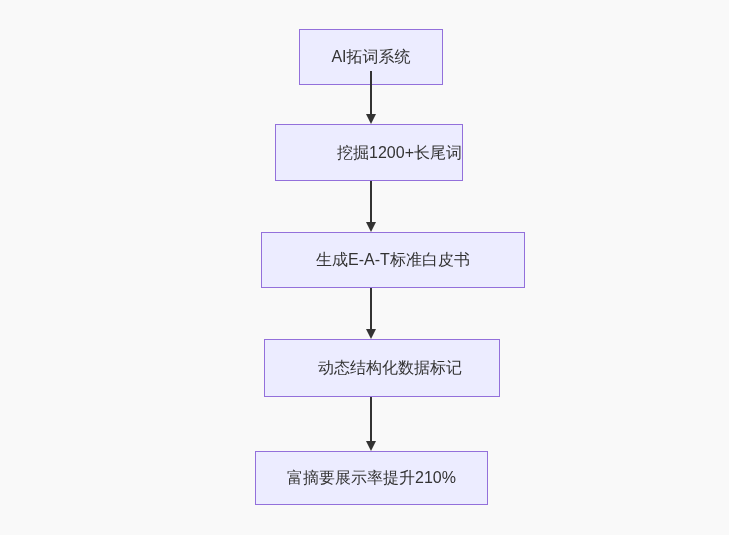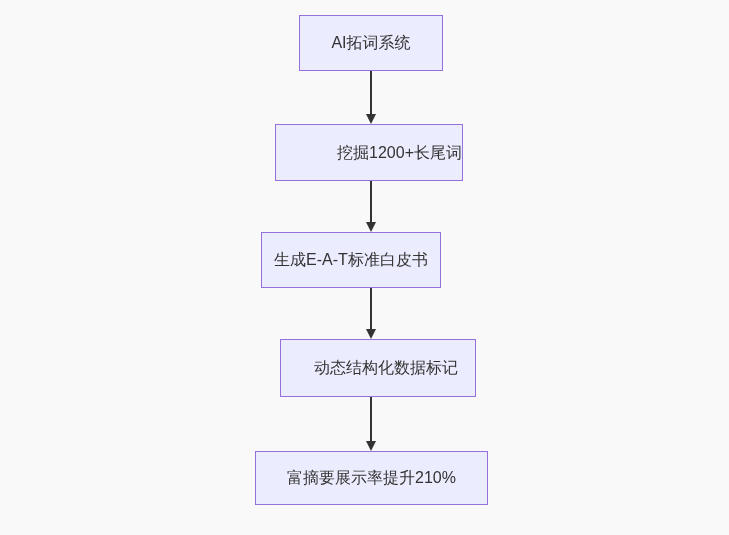--- a/index.html
+++ b/index.html
@@ -21,24 +21,24 @@
     border: 1px solid var(--node-border, #9370DB);
     color: var(--text, #333333);
     font-size: 16px;
     line-height: 1.2;
     display: flex;
     align-items: center;
     justify-content: center;
     text-align: center;
     white-space: nowrap;
   }
-  .node-1 { left: 299px; top: 15px;  width: 144px; height: 56px; }
+  .node-1 { left: 299px; top: 29px;  width: 144px; height: 56px; }
   .node-2 { left: 275px; top: 124px; width: 188px; height: 57px; justify-content: flex-end; }
-  .node-3 { left: 261px; top: 232px; width: 180px; height: 56px; }
-  .node-4 { left: 280px; top: 339px; width: 196px; height: 58px; padding-left: 16px; }
+  .node-3 { left: 261px; top: 232px; width: 264px; height: 56px; }
+  .node-4 { left: 264px; top: 339px; width: 236px; height: 58px; padding-left: 16px; }
   .node-5 { left: 255px; top: 451px; width: 233px; height: 54px; }
 
   .flow-arrow {
     position: absolute;
     left: 365px;
     width: 12px;
     display: block;
   }
   .arrow-1 { top: 71px;  height: 53px; }
   .arrow-2 { top: 181px; height: 51px; }

